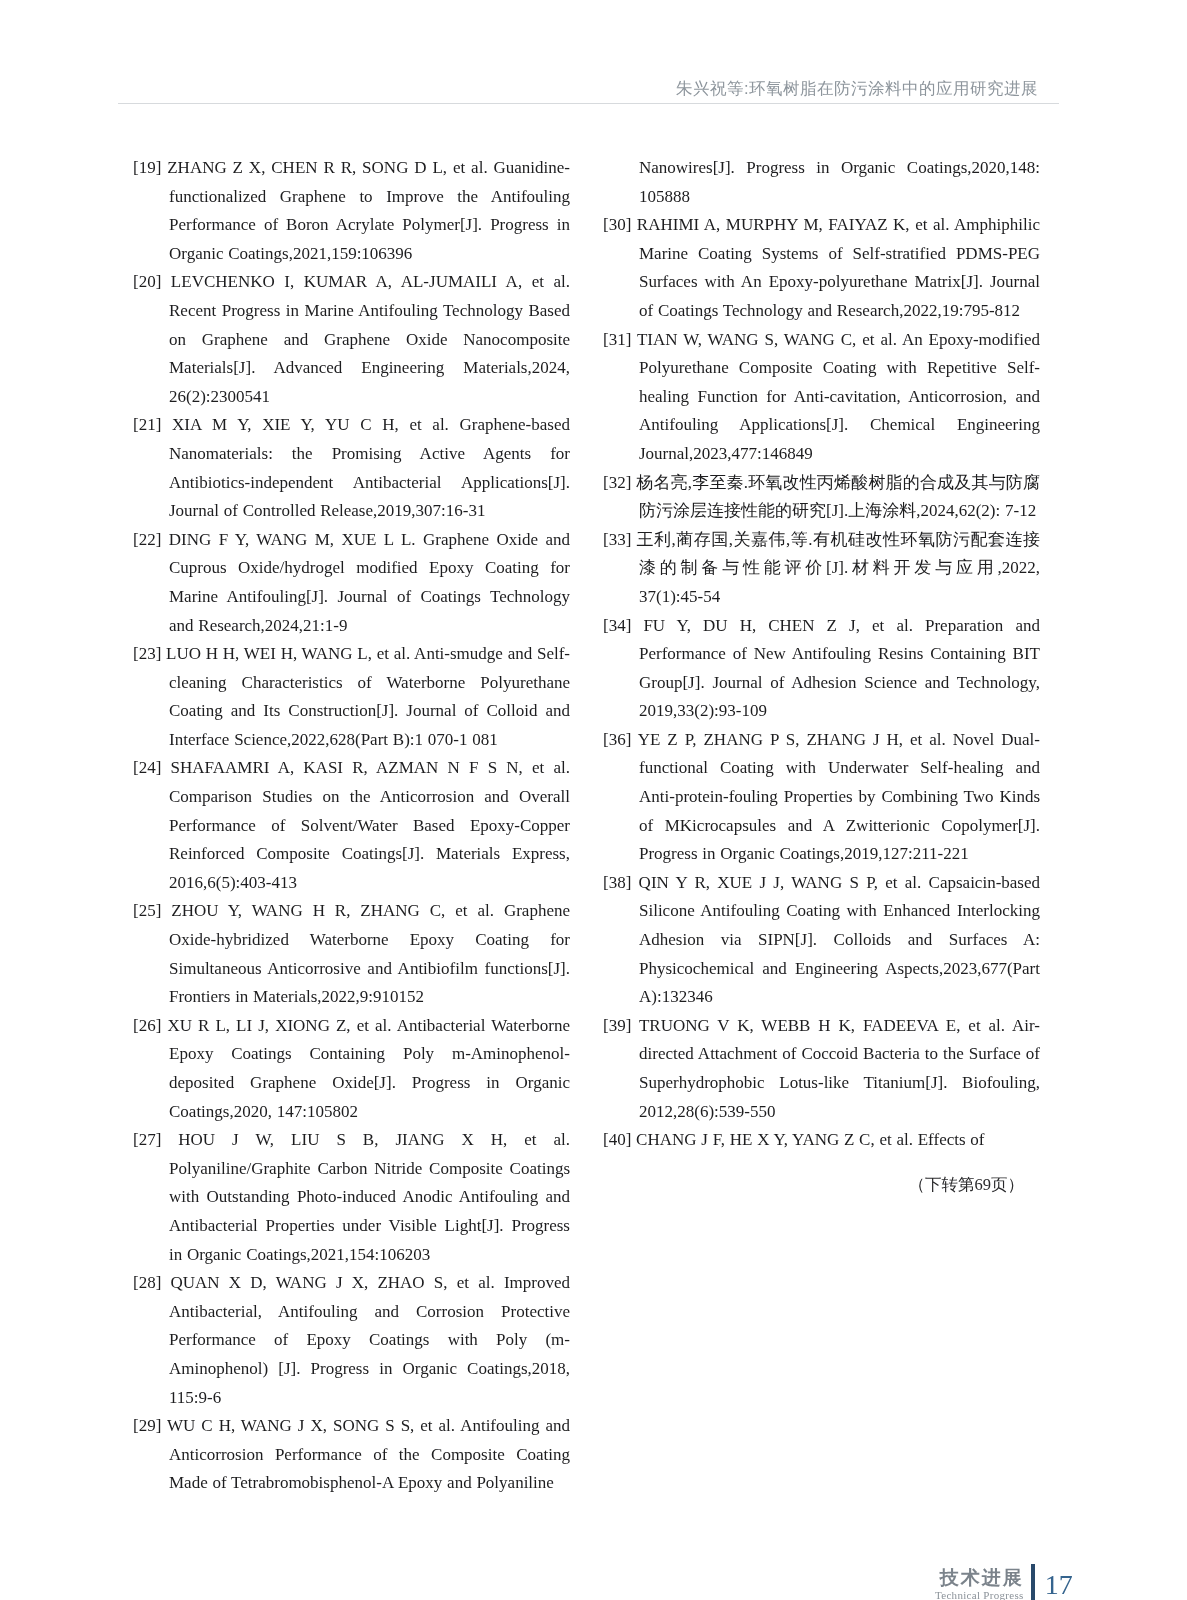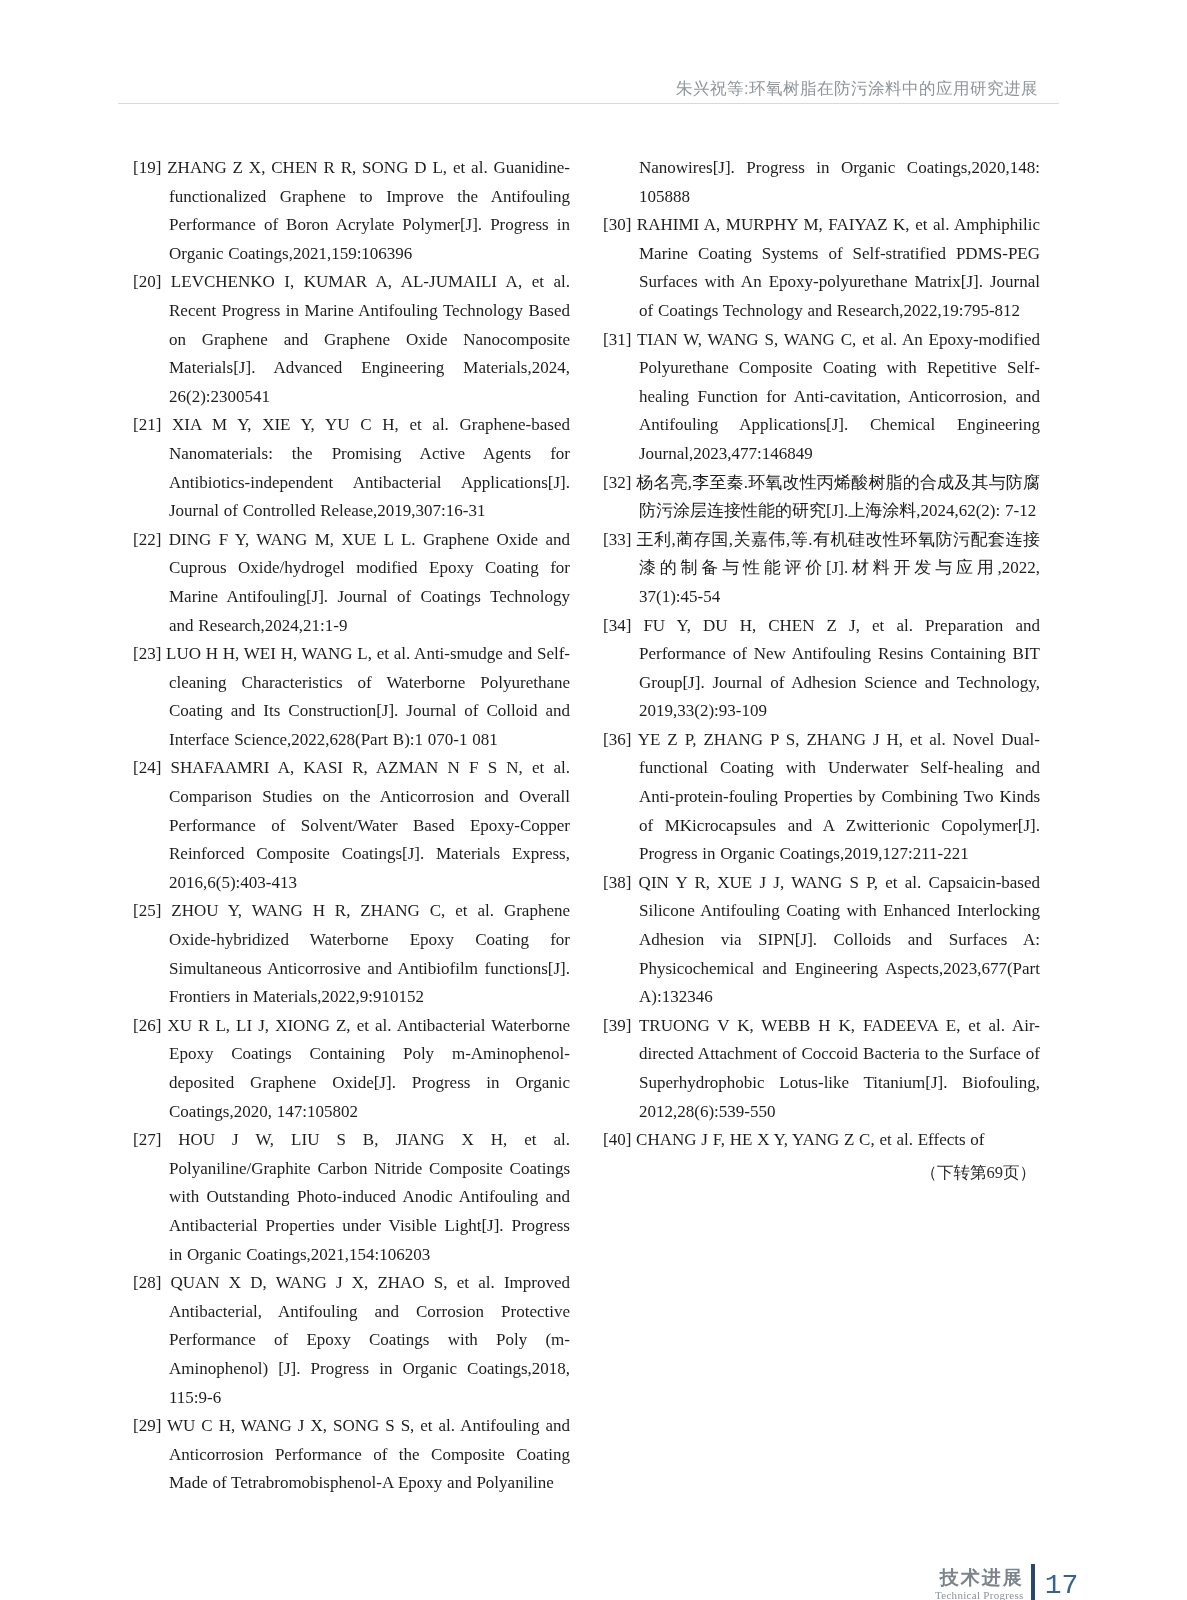--- a/index.html
+++ b/index.html
@@ -50,21 +50,21 @@
     line-height: 28.6px;
     text-align: justify;
     padding-left: 36px;
     text-indent: -36px;
     word-spacing: 0.5px;
   }
   p.ref.cont { text-indent: 0; }
   .refnum { white-space: pre; }
 
   .continued-note {
-    margin: 4px;
+    margin: 16px;
     font-size: 16.5px;
     line-height: 28.6px;
     text-align: right;
     color: #2a2a2c;
   }
 
   
   .brand {
     position: absolute;
     top: 1564px;
@@ -89,21 +89,21 @@
     letter-spacing: 0.3px;
   }
   .brand-bar {
     width: 4px;
     height: 42px;
     background: #29496b;
     margin-left: 7px;
     margin-right: 10px;
   }
   .page-number {
-    font-family: Liberation Mono, monospace;
+    font-family: Liberation Serif, serif;
     font-size: 28px;
     color: #35648e;
   }
 </style>
 </head>
 <body>
 
 <div class="page">
 
   <div class="running-head">朱兴祝等:环氧树脂在防污涂料中的应用研究进展</div>

